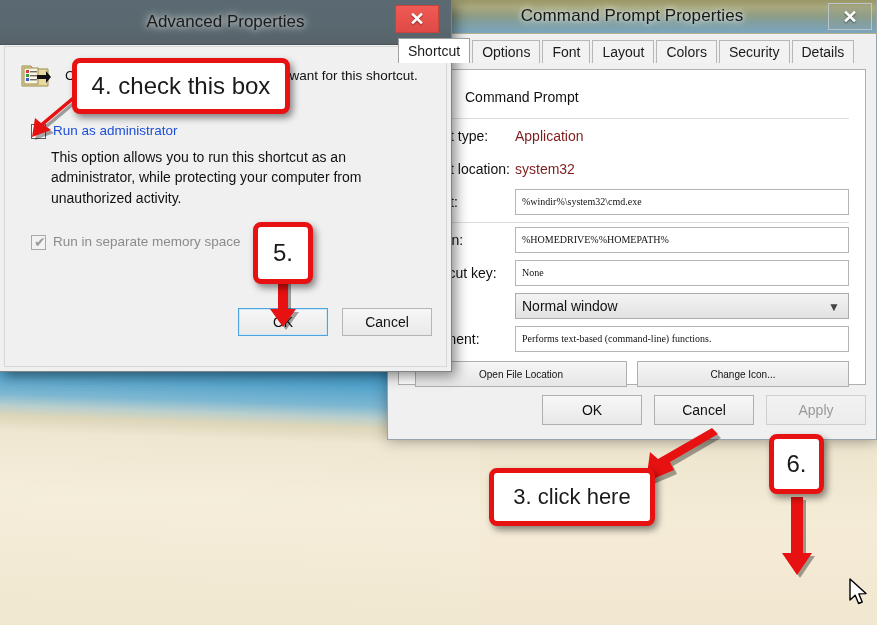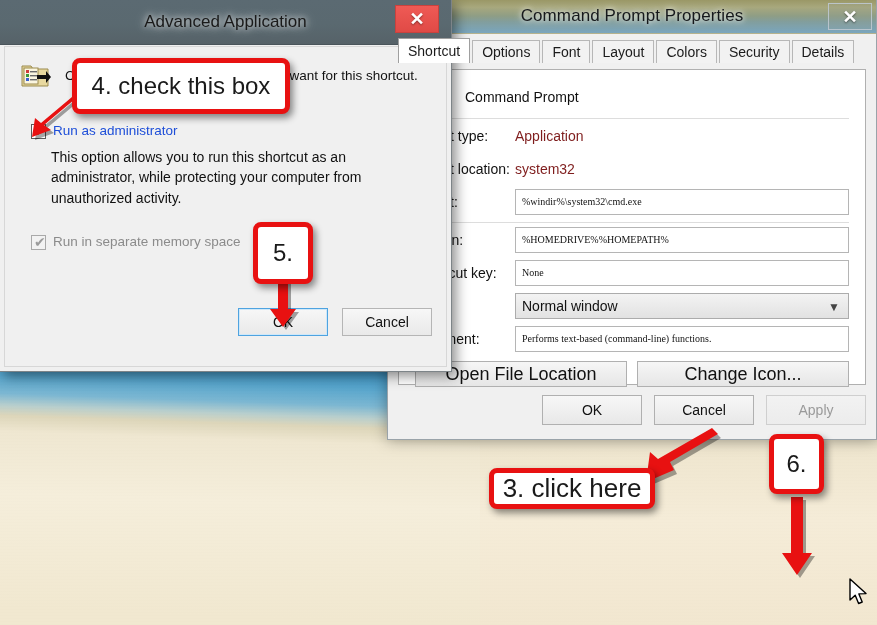--- a/index.html
+++ b/index.html
@@ -99,21 +99,21 @@
     background:linear-gradient(180deg,#f3f3f3,#e2e2e2);
     font-size:14px; color:#111; padding:3px 6px; position:relative;
     display:flex; align-items:center;
   }
   .chev { position:absolute; right:8px; top:6px; font-size:12px; color:#444; }
 
   #btnrow { display:flex; gap:10px; padding:6px 16px 0 16px; }
   .wbtn {
     flex:1; height:26px; border:1px solid #b0b0b0;
     background:linear-gradient(180deg,#f6f6f6,#e6e6e6);
-    font-size:18px; color:#111; display:flex; align-items:center; justify-content:center;
+    font-size:10px; color:#111; display:flex; align-items:center; justify-content:center;
     font-family:"Liberation Sans", sans-serif;
   }
 
   #footer { position:absolute; left:10px; right:10px; bottom:12px; height:32px;
             display:flex; justify-content:flex-end; gap:12px; }
   .fbtn {
     width:100px; height:30px; border:1px solid #b0b0b0;
     background:linear-gradient(180deg,#f7f7f7,#e8e8e8);
     font-size:14px; color:#111; display:flex; align-items:center; justify-content:center;
     font-family:"Liberation Sans", sans-serif;
@@ -177,21 +177,21 @@
   
   #overlay { position:absolute; inset:0; pointer-events:none; }
   .callout {
     position:absolute; background:#fff; border:5px solid #e81111;
     border-radius:8px; display:flex; align-items:center; justify-content:center;
     color:#1a1a1a; font-family:"Liberation Sans", sans-serif;
     box-shadow:3px 4px 7px rgba(0,0,0,.45);
   }
   #callout-4 { left:72px; top:58px; width:218px; height:56px; font-size:24px; }
   #callout-5 { left:253px; top:222px; width:60px; height:62px; font-size:24px; }
-  #callout-3 { left:489px; top:468px; width:166px; height:41px; font-size:26px; }
+  #callout-3 { left:489px; top:468px; width:166px; height:58px; font-size:22px; }
   #callout-6 { left:769px; top:434px; width:55px; height:60px; font-size:24px; }
 
   .arrow-svg { position:absolute; overflow:visible; }
 
   #cursor { position:absolute; left:849px; top:578px; }
 </style>
 </head>
 <body>
 
 <div id="desktop">
@@ -286,21 +286,21 @@
 
   <div id="footer">
     <div class="fbtn">OK</div>
     <div class="fbtn">Cancel</div>
     <div class="fbtn disabled">Apply</div>
   </div>
 </div>
 
 <div id="adv-window">
   <div id="adv-titlebar">
-    <div id="adv-title">Advanced Application</div>
+    <div id="adv-title">Advanced Properties</div>
     <div id="adv-close">✕</div>
   </div>
 
   <div id="adv-body">
     <div id="adv-intro">
       <div>
         <svg width="32" height="32" viewBox="0 0 32 32">
           <path d="M3 7 h9 l2 3 h15 v17 H3 Z" fill="#e8d9a0" stroke="#9b8b4e" stroke-width="1"></path>
           <rect x="5" y="9" width="14" height="16" fill="#fbf6e0" stroke="#9b8b4e" stroke-width="1"></rect>
           <rect x="7" y="11" width="3" height="3" fill="#cf3b3b"></rect>

